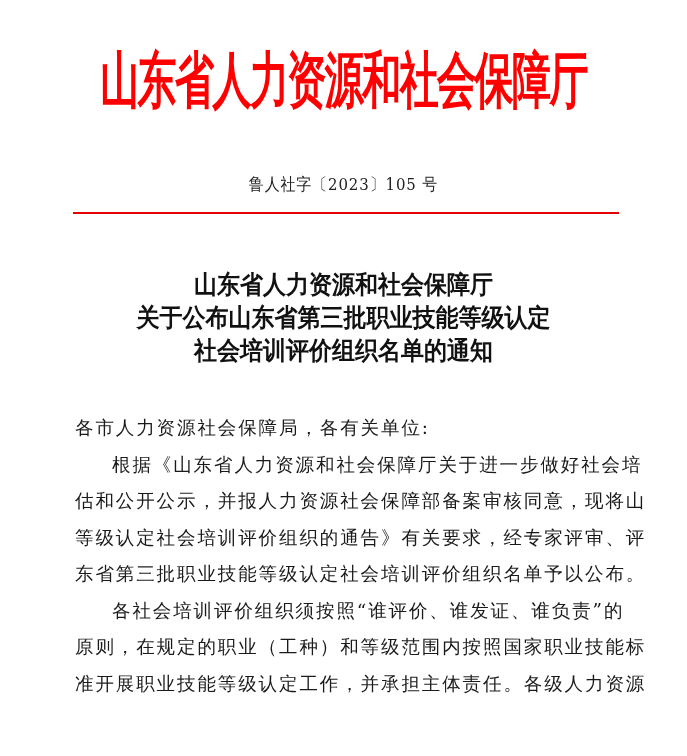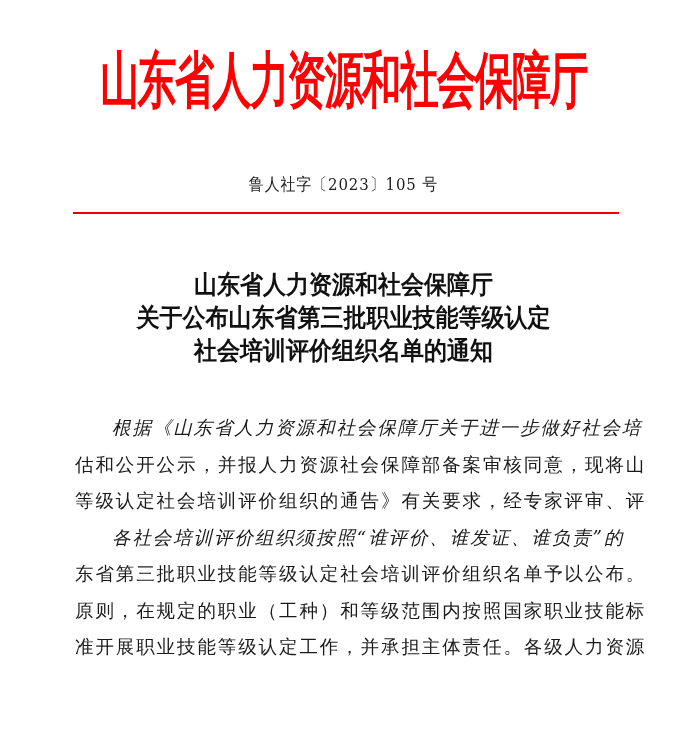--- a/index.html
+++ b/index.html
@@ -88,45 +88,45 @@
       color: #1a1a1a;
       letter-spacing: 1.9px;
     }
     .body-line {
       display: block;
       white-space: nowrap;
       height: 36.5px;
     }
     .indent {
       padding-left: 37px;
-      font-style: italic;
     }
   </style>
 </head>
 <body>
 
 <div class="page">
 
   <div class="masthead">山东省人力资源和社会保障厅</div>
 
   <div class="doc-number">鲁人社字〔2023〕105 号</div>
 
   <div class="red-rule"></div>
 
   <div class="title-block">
     <span class="title-line">山东省人力资源和社会保障厅</span>
     <span class="title-line">关于公布山东省第三批职业技能等级认定</span>
     <span class="title-line">社会培训评价组织名单的通知</span>
   </div>
 
   <div class="body-text">
+    <span class="body-line">各市人力资源社会保障局，各有关单位:</span>
 
     <span class="body-line indent">根据《山东省人力资源和社会保障厅关于进一步做好社会培</span>
     <span class="body-line">估和公开公示，并报人力资源社会保障部备案审核同意，现将山</span>
     <span class="body-line">等级认定社会培训评价组织的通告》有关要求，经专家评审、评</span>
+    <span class="body-line">东省第三批职业技能等级认定社会培训评价组织名单予以公布。</span>
+
     <span class="body-line indent">各社会培训评价组织须按照“谁评价、谁发证、谁负责”的</span>
-
-    <span class="body-line">东省第三批职业技能等级认定社会培训评价组织名单予以公布。</span>
     <span class="body-line">原则，在规定的职业（工种）和等级范围内按照国家职业技能标</span>
     <span class="body-line">准开展职业技能等级认定工作，并承担主体责任。各级人力资源</span>
   </div>
 
 </div>
 
 </body></html>

